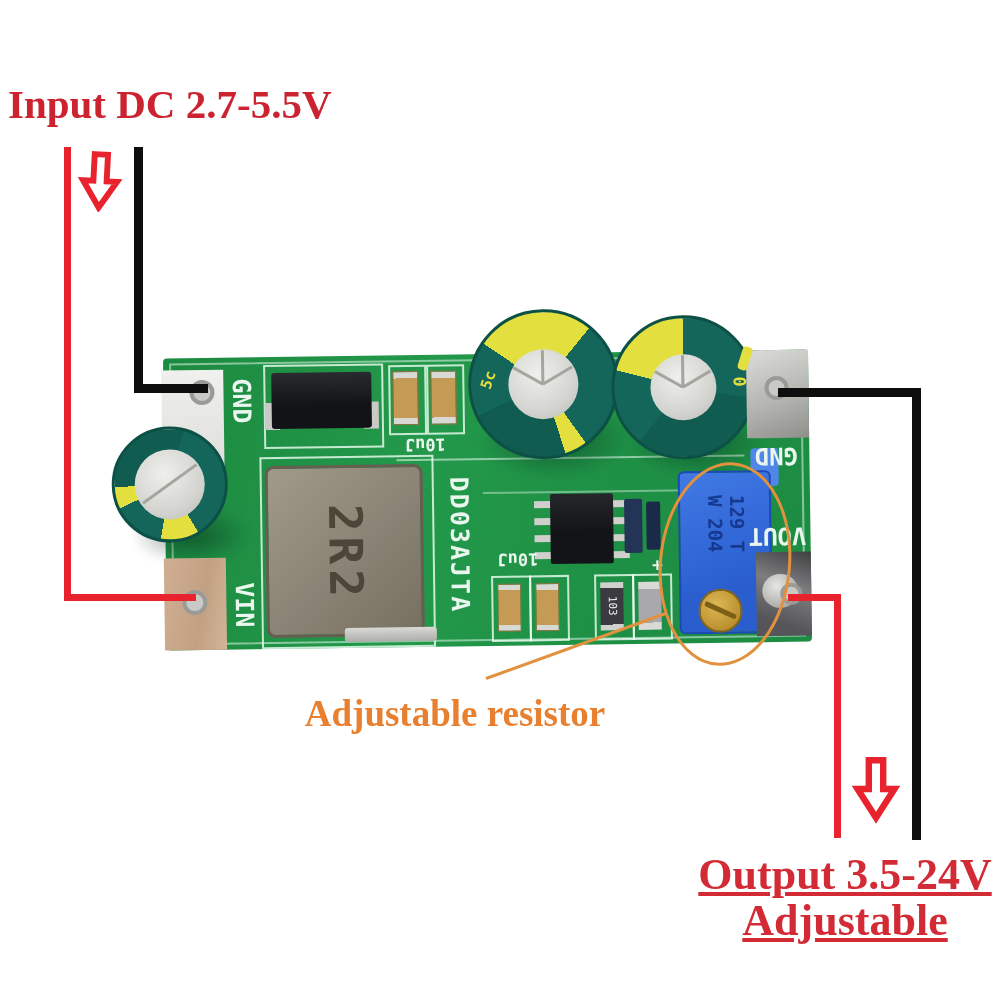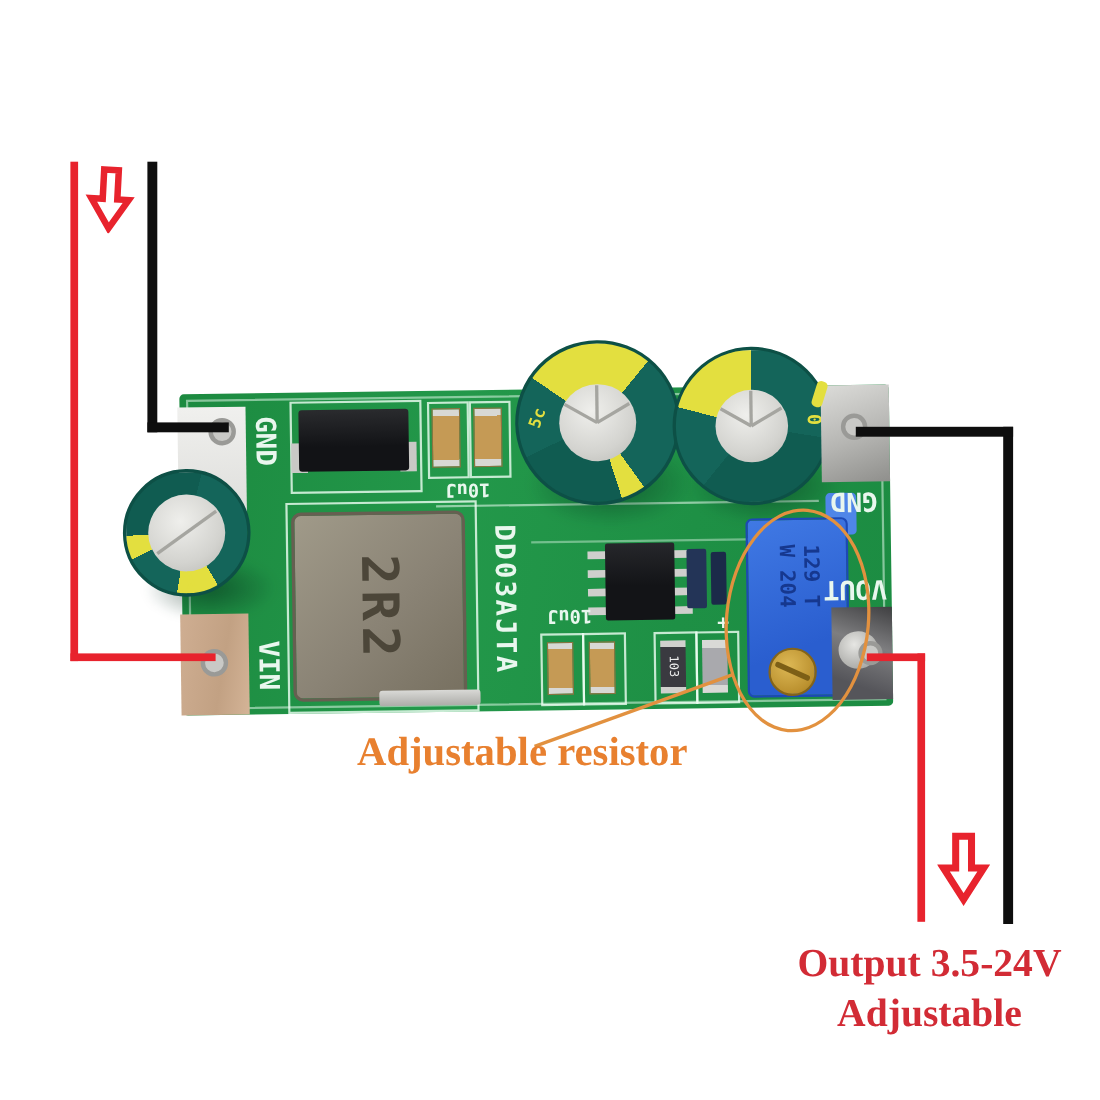--- a/index.html
+++ b/index.html
@@ -19,20 +19,21 @@
   .ysplit{position:absolute;width:3px;background:#a5a5a0;transform-origin:50% 100%;}
   .capmark{position:absolute;color:#e3df3f;font-family:"DejaVu Sans Mono",monospace;font-weight:bold;}
   .tan-smd{position:absolute;background:linear-gradient(#d8d8d4 0 12%,#c59a55 12% 88%,#d8d8d4 88% 100%);border:1px solid #8d7340;box-sizing:border-box;}
 </style>
 </head>
 <body>
 
 <div id="stage">
 
 
+  <div class="abs serif" style="left:8px;top:80px;width:360px;font-size:41px;color:#cb2330;">Input DC 2.7-5.5V</div>
 
   <div class="wire" style="left:64px;top:147px;width:7px;height:454px;background:#e8232d;"></div>
   <div class="wire" style="left:64px;top:594px;width:132px;height:7px;background:#e8232d;z-index:30;"></div>
   <div class="wire" style="left:134px;top:147px;width:9px;height:246px;background:#0e0e0e;"></div>
   <div class="wire" style="left:134px;top:384px;width:74px;height:9px;background:#0e0e0e;z-index:30;"></div>
 
   <div class="wire" style="left:778px;top:388px;width:143px;height:9px;background:#0e0e0e;z-index:30;"></div>
   <div class="wire" style="left:912px;top:388px;width:9px;height:452px;background:#0e0e0e;"></div>
   <div class="wire" style="left:788px;top:594px;width:53px;height:7px;background:#e8232d;z-index:30;"></div>
   <div class="wire" style="left:834px;top:594px;width:7px;height:244px;background:#e8232d;"></div>
@@ -163,20 +164,20 @@
     <div class="abs silk r180" style="left:578px;top:172px;width:68px;text-align:center;font-size:24px;">VOUT</div>
     <div class="abs" style="left:590px;top:202px;width:55px;height:84px;background:linear-gradient(200deg,#3f3f41,#7e7e80 40%,#55555a 80%);">
       <div class="abs" style="left:6px;top:22px;width:36px;height:34px;border-radius:50%;background:radial-gradient(circle at 40% 35%,#e6e6e3,#a9a9a6 75%);"></div>
     </div>
     <div class="hole" style="left:614px;top:233px;width:22px;height:22px;"></div>
   </div>
 
   <div class="abs" style="left:659px;top:462px;width:126px;height:198px;border:3px solid #e2913f;border-radius:50%;transform:rotate(5deg);z-index:40;"></div>
   <div class="abs" style="left:486px;top:677px;width:191px;height:3px;background:#e2913f;transform-origin:0 50%;transform:rotate(-19.9deg);z-index:40;"></div>
 
-  <div class="abs serif" style="left:285px;top:662px;width:340px;text-align:right;font-size:37px;color:#e8802f;z-index:50;">Adjustable resistor</div>
+  <div class="abs serif" style="left:285px;top:692px;width:340px;text-align:center;font-size:37px;color:#e8802f;z-index:50;">Adjustable resistor</div>
 
-  <div class="abs serif" style="left:695px;top:852px;width:300px;text-align:center;font-size:36px;line-height:46px;color:#d22b35;z-index:50;">
+  <div class="abs serif" style="left:695px;top:852px;width:300px;text-align:center;font-size:44px;line-height:46px;color:#d22b35;z-index:50;text-decoration:underline;">
     <div>Output 3.5-24V</div>
     <div>Adjustable</div>
   </div>
 
 </div>
 
 </body></html>

